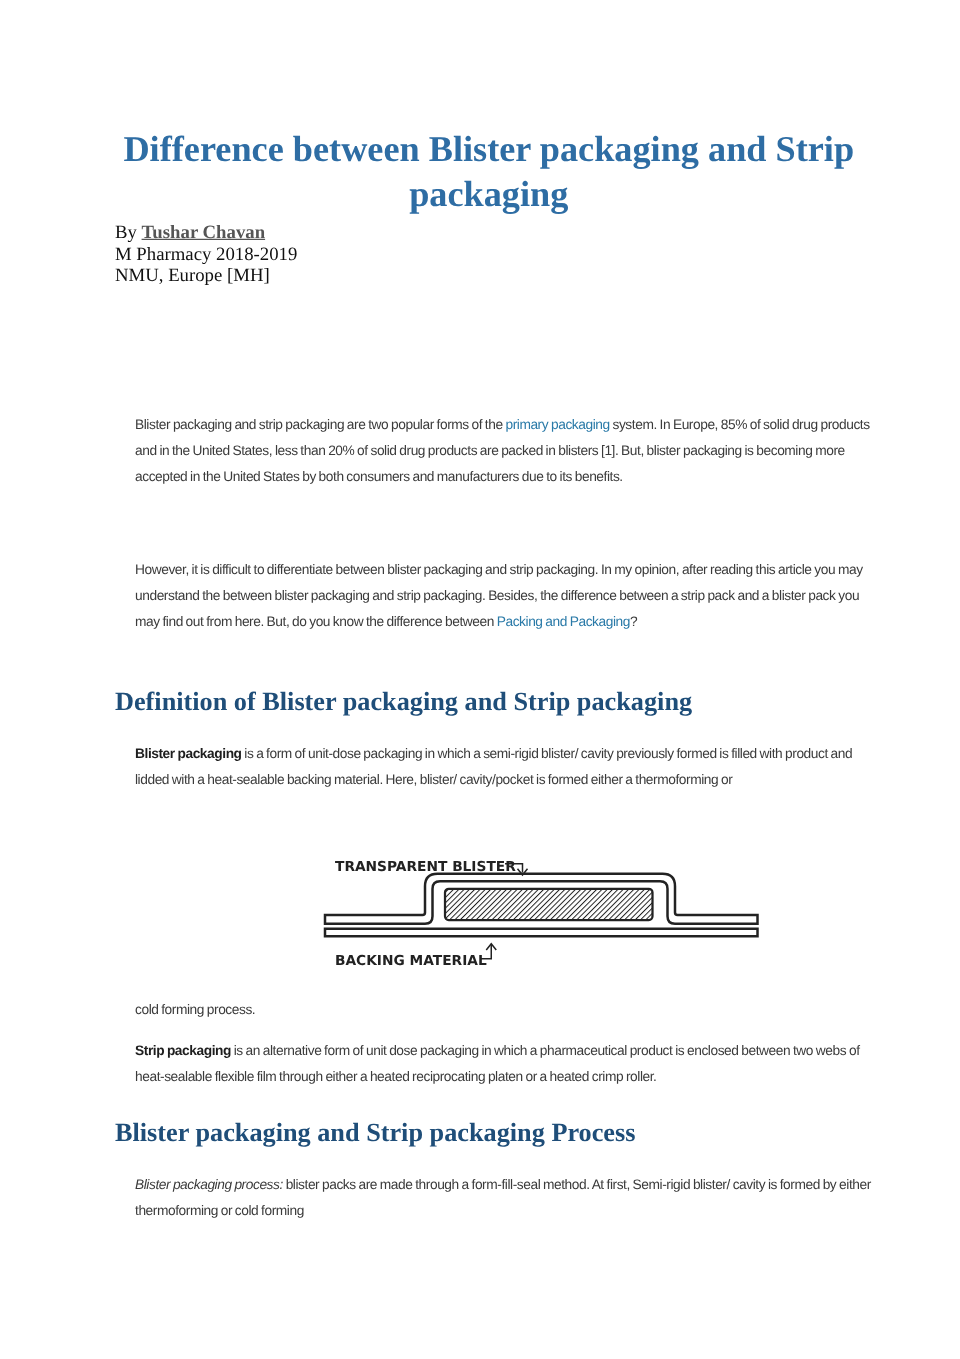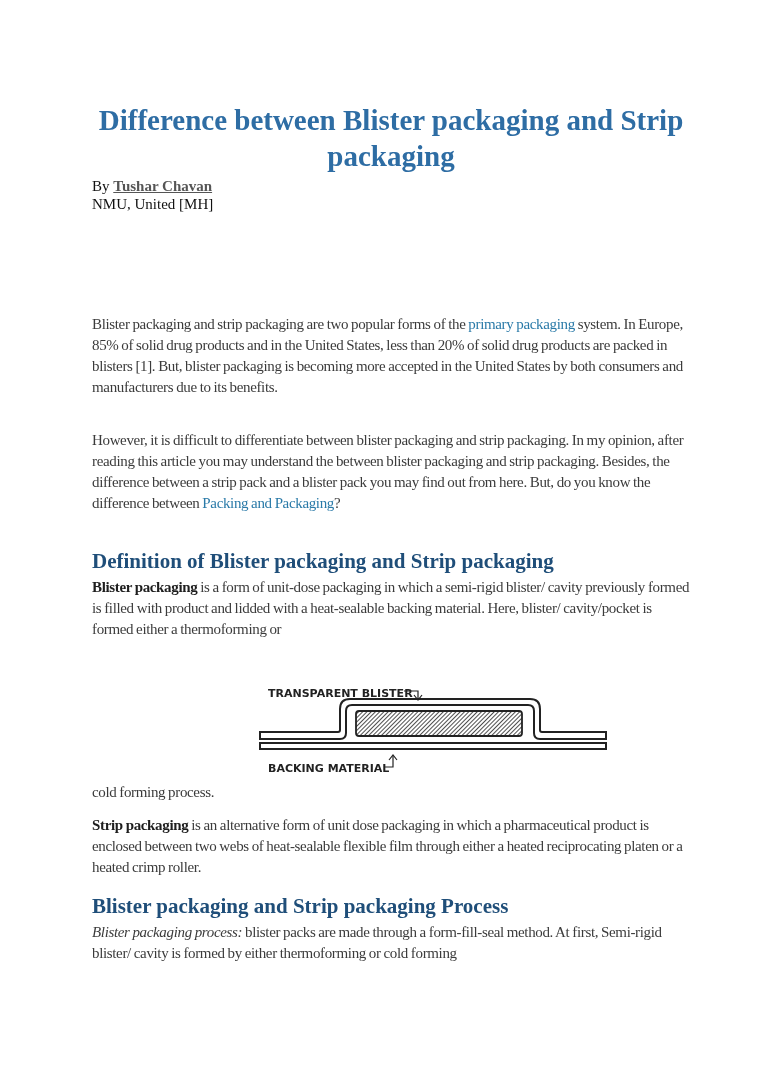--- a/index.html
+++ b/index.html
@@ -46,25 +46,25 @@
     .byline .author {
       font-weight: bold;
       text-decoration: underline;
       color: #555555;
     }
     .byline div { white-space: nowrap; }
     .para {
       position: absolute;
       left: 0;
       width: 600px;
-      font-family: Liberation Serif, serif;
-      font-size: 15px;
+      font-family: Liberation Sans, sans-serif;
+      font-size: 11px;
       line-height: 21px;
       color: #3b3b3b;
-      margin: 0;
+      margin: 16px;
       letter-spacing: -0.35px;
       word-spacing: -0.5px;
     }
     .link {
       color: #2a7aa8;
       text-decoration: none;
       cursor: pointer;
     }
     .bold { font-weight: bold; color: #1e1e1e; }
     .ital { font-style: italic; }
@@ -88,21 +88,22 @@
   </style>
 </head>
 <body>
 
 <div class="page">
 
   <h1 class="title">Difference between Blister packaging and Strip packaging</h1>
 
   <div class="byline">
     <div><span>By </span><span class="author">Tushar Chavan</span></div>
-    <div>NMU, United [MH]</div>
+    <div>M Pharmacy 2018-2019</div>
+    <div>NMU, Europe [MH]</div>
   </div>
 
   <p class="para" style="top:314px;"><span>Blister packaging and strip packaging are two popular forms of the </span><a class="link">primary packaging</a><span> system. In Europe, 85% of solid drug products and in the United States, less than 20% of solid drug products are packed in blisters [1].  But, blister packaging is becoming more accepted in the United States by both consumers and manufacturers due to its benefits.</span></p>
 
   <p class="para" style="top:430px;"><span>However, it is difficult to differentiate between blister packaging and strip packaging. In my opinion, after reading this article you may understand the between blister packaging and strip packaging. Besides, the difference between a strip pack and a blister pack you may find out from here. But, do you know the difference between </span><a class="link">Packing and Packaging</a><span>?</span></p>
 
   <h2 class="heading" style="top:548px;">Definition of Blister packaging and Strip packaging</h2>
 
   <p class="para" style="top:577px;"><span class="bold">Blister packaging</span><span> is a form of unit-dose packaging in which a semi-rigid blister/ cavity previously formed is filled with product and lidded with a heat-sealable backing material. Here, blister/ cavity/pocket is formed either a thermoforming or</span></p>
 

